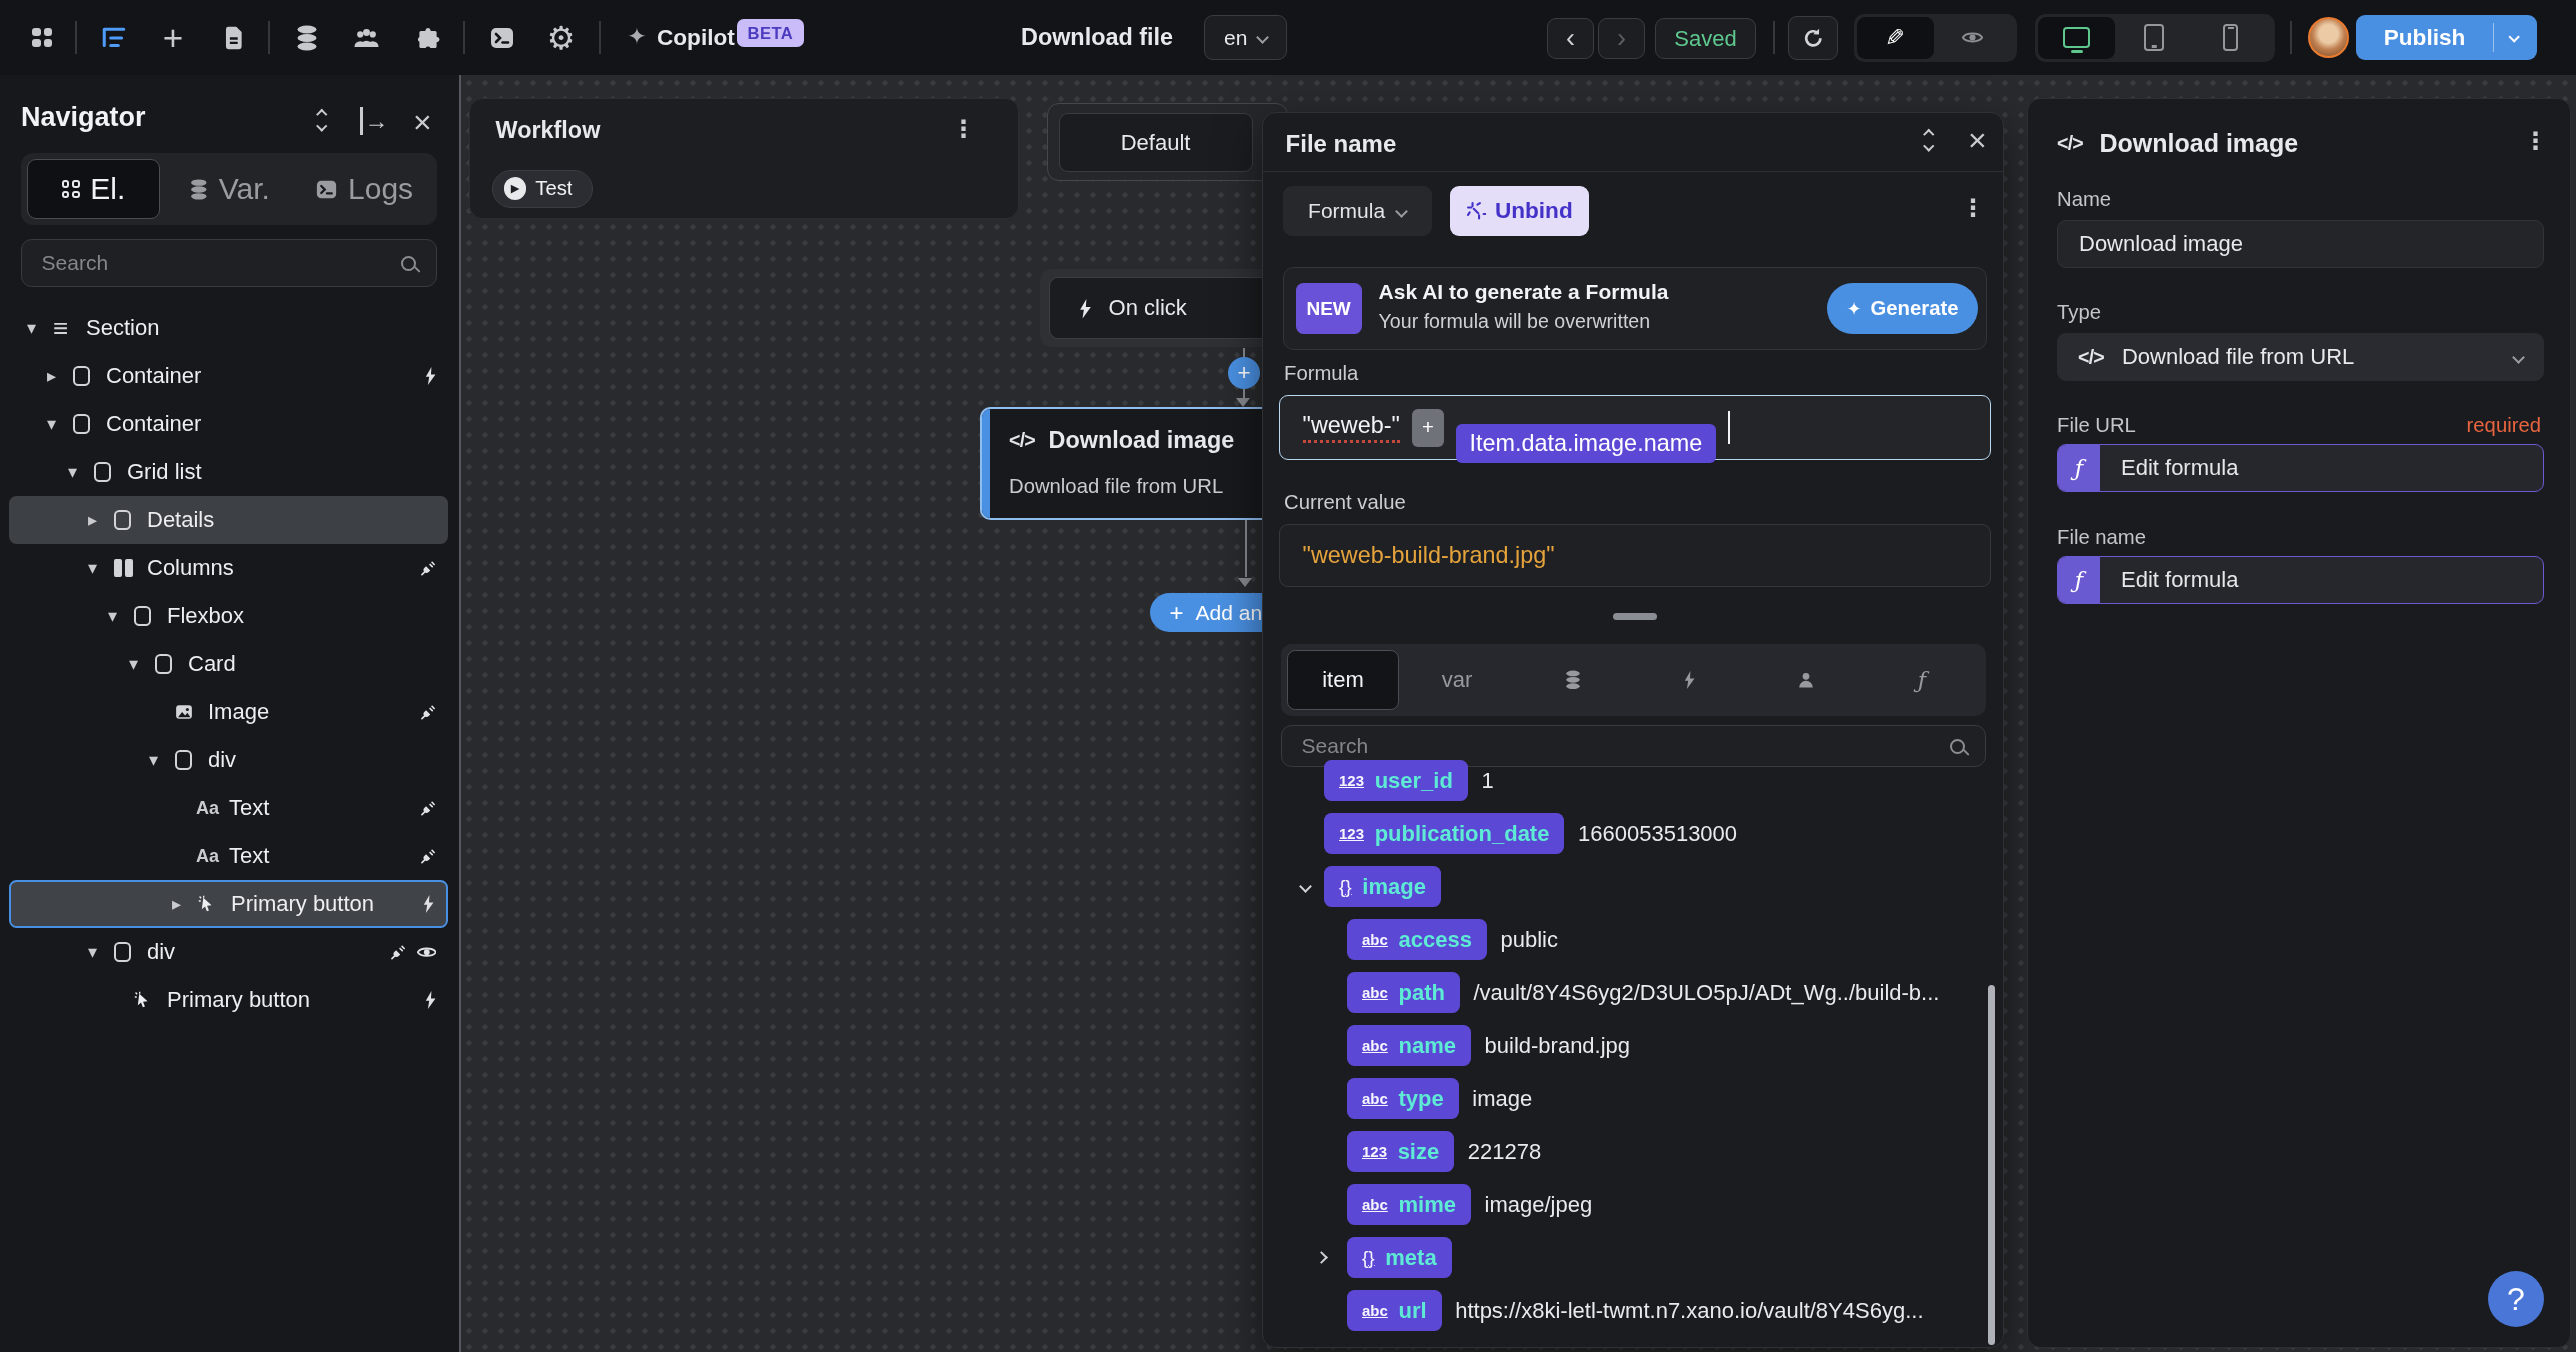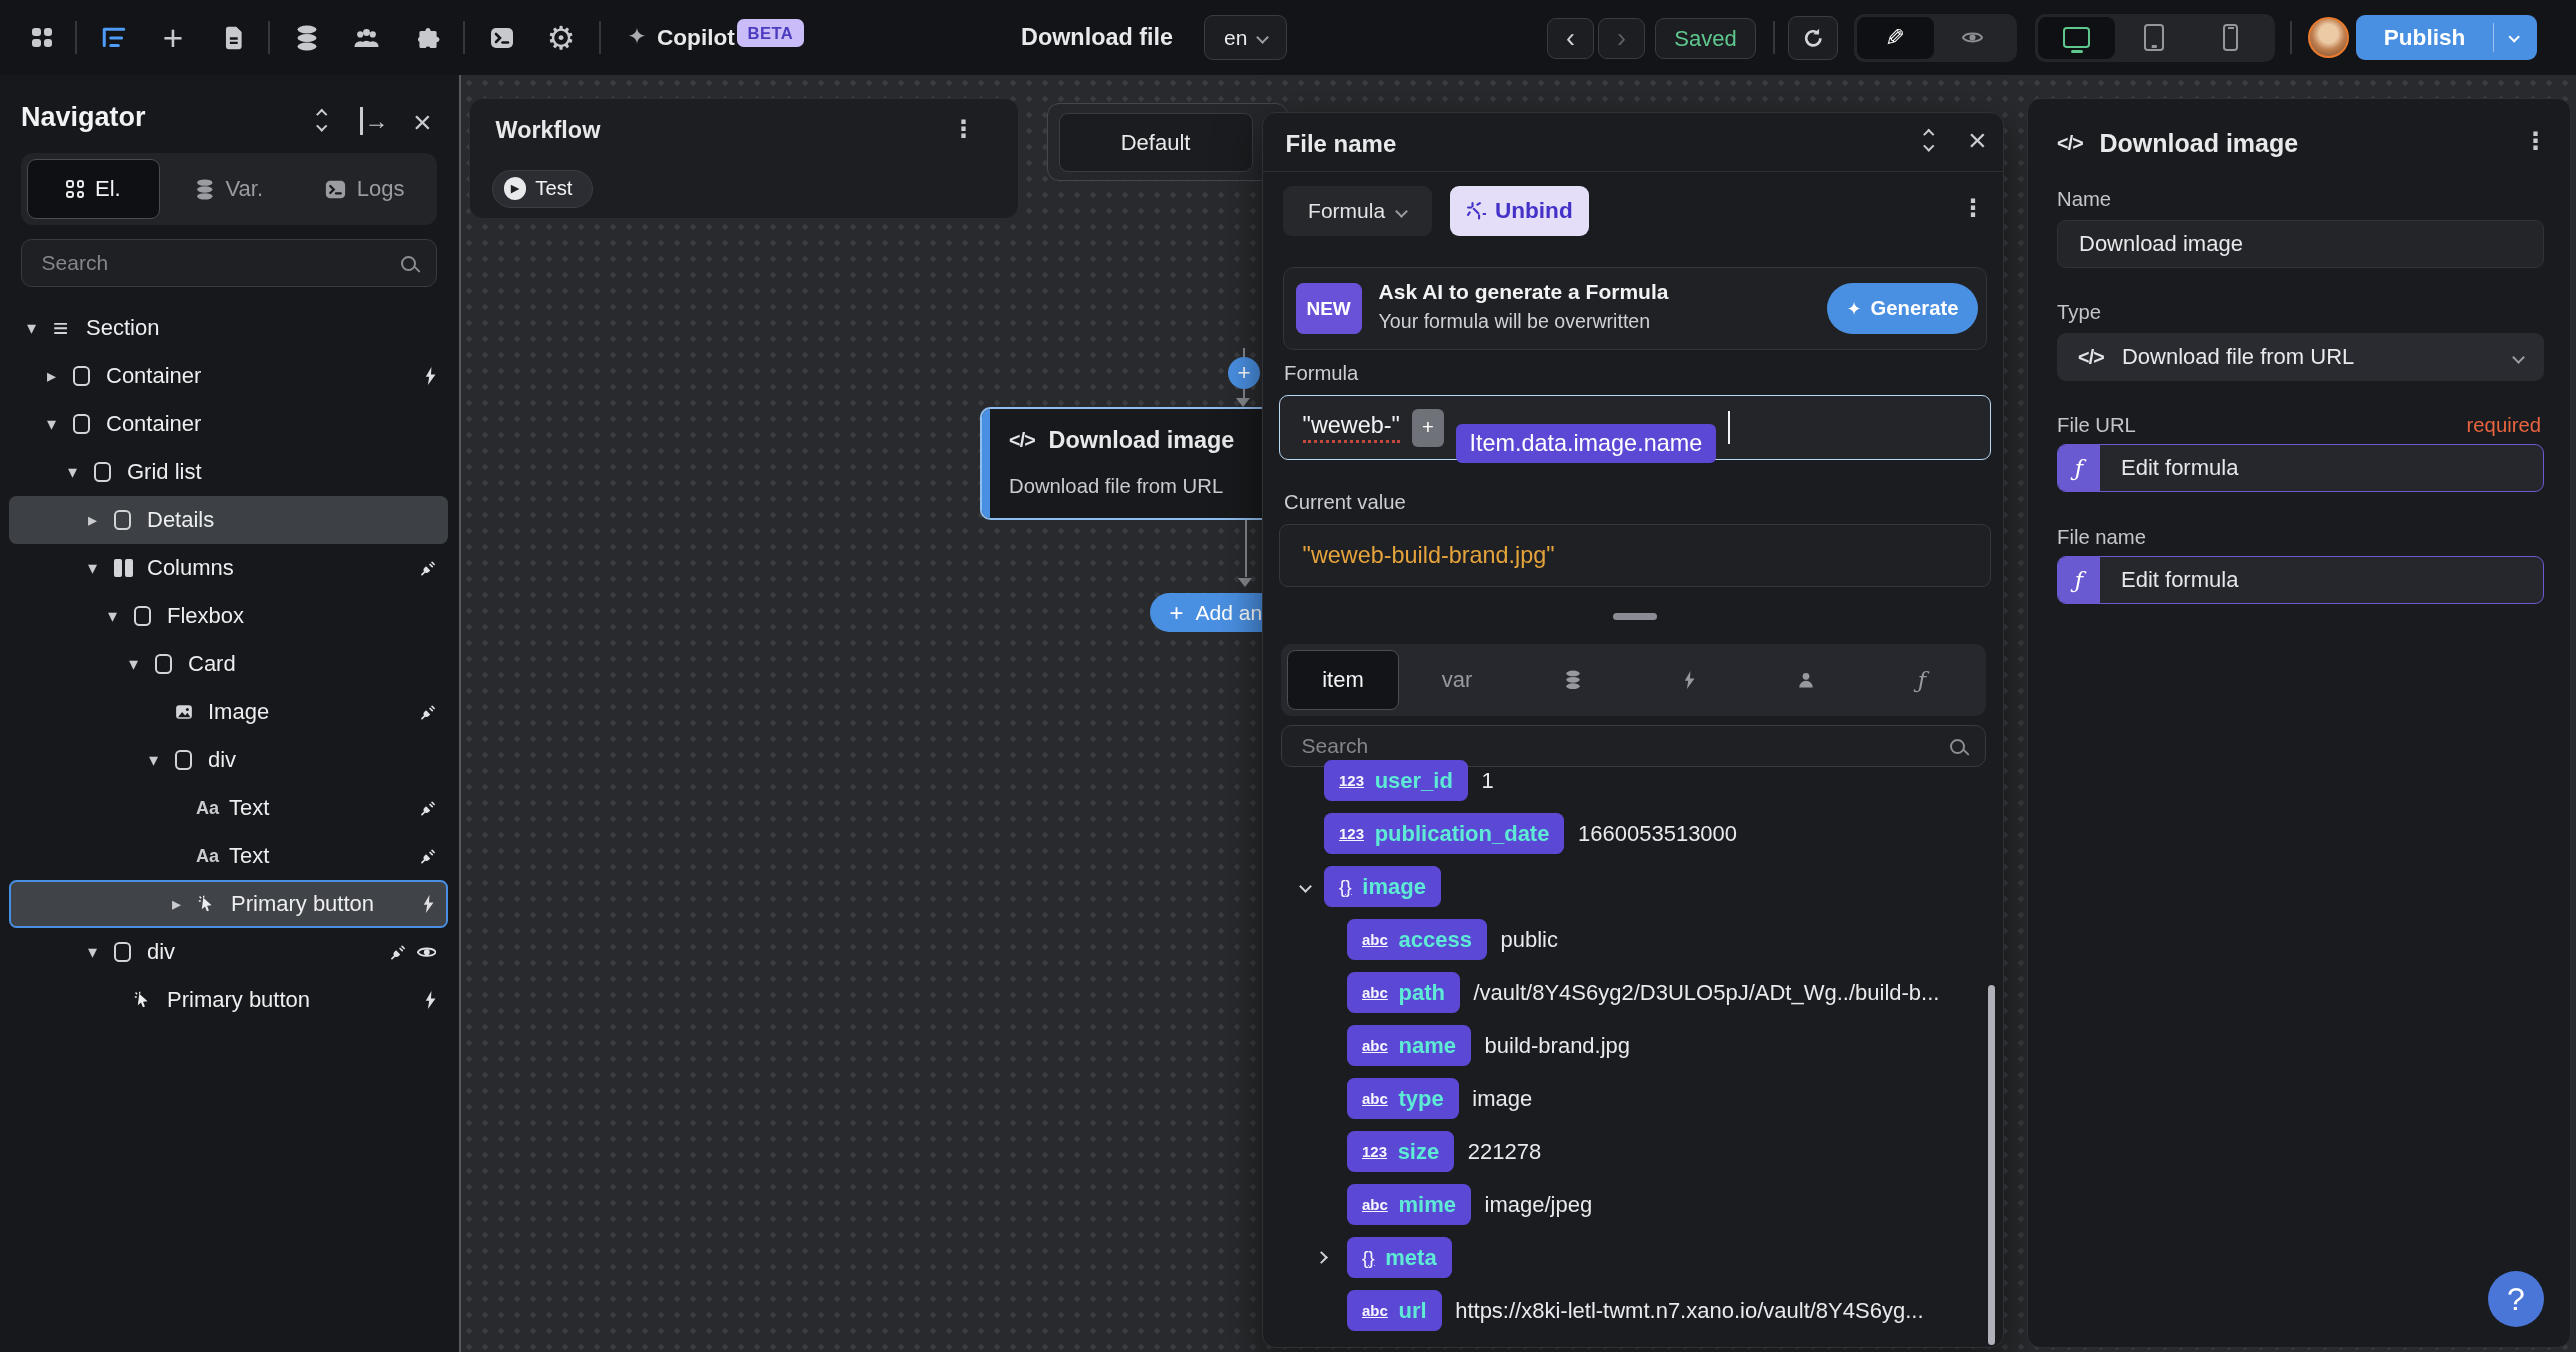--- a/index.html
+++ b/index.html
@@ -33,21 +33,21 @@
   #publish { position:absolute; left:2356px; top:15px; width:181px; height:45px; background:#4a90e2; border-radius:9px; display:flex; align-items:center; }
   #publish .lbl { width:137px; text-align:center; font-size:22.6px; font-weight:600; color:#fff; }
   #publish .dd { width:42px; height:29px; border-left:1.5px solid rgba(255,255,255,.45); display:flex; align-items:center; justify-content:center; }
   #publish .dd .chev { border-color:#fff; width:8.3px; height:8.3px; }
 
   
   #nav { position:absolute; left:0; top:75px; width:461px; height:1277px; background:#17181b; z-index:40; border-right:2.3px solid #55585e; }
   #nav h1 { position:absolute; left:21px; top:27px; font-size:27px; font-weight:bold; color:#f2f3f5; }
   .nav-hic { position:absolute; top:36px; color:#c9cbce; cursor:pointer; }
   #nav-tabs { position:absolute; left:21px; top:78px; width:416px; height:72px; background:#232428; border-radius:12px; display:flex; align-items:center; padding:6px; gap:3px; }
-  .ntab { height:60px; display:flex; align-items:center; justify-content:center; gap:10.6px; font-size:22px; color:#9a9ca1; border-radius:9px; cursor:pointer; }
+  .ntab { height:60px; display:flex; align-items:center; justify-content:center; gap:10.6px; font-size:30px; color:#9a9ca1; border-radius:9px; cursor:pointer; }
   .ntab.active { width:133px; background:#0f1013; border:1.5px solid #4a4c52; color:#f2f3f5; }
   .ntab.rest { flex:1; }
   #nav-search, .searchbox { position:absolute; background:#1f2023; border:1.5px solid #393b41; border-radius:10.6px; display:flex; align-items:center; }
   .searchbox input { flex:1; background:none; border:none; outline:none; color:#e8e9eb; font-size:21px; font-family:inherit; padding:0 19.6px; }
   .searchbox input::placeholder { color:#84868c; }
   .mag { width:15px; height:15px; border:2.3px solid #8a8c92; border-radius:50%; position:relative; margin-right:19.6px; flex:none; }
   .mag::after { content:''; position:absolute; width:7.5px; height:2.3px; background:#8a8c92; transform:rotate(45deg); right:-6px; bottom:-1.5px; border-radius:1.5px; }
   #tree { position:absolute; left:9px; right:10.6px; top:229px; }
   .trow { height:48px; display:flex; align-items:center; position:relative; border-radius:7.5px; cursor:pointer; }
   .trow.sel { background:#3d4044; }
@@ -269,20 +269,28 @@
       <span>Test</span>
     </div>
   </div>
 
   <div id="default-wrap">
     <div id="default-btn">
         <span>Default</span>
       </div>
   </div>
 
+  <div id="onclick-wrap">
+    <div id="onclick-node">
+      <svg width="13" height="19.6" viewBox="0 0 14 22">
+          <path d="M8 0 L1 12 h4.2 L3.6 22 L13 9 H7.4 Z" fill="#e8e9eb"></path>
+        </svg>
+      <span>On click</span>
+    </div>
+  </div>
 
   <div class="vline" style="left:782px;top:273px;height:10.6px"></div>
   <div id="plus-circle">
       <span>+</span>
     </div>
   <div class="vline" style="left:782px;top:314px;height:9px"></div>
   <div class="arrowhead" style="left:775px;top:323px"></div>
 
   <div id="dl-node">
     <div class="t">

